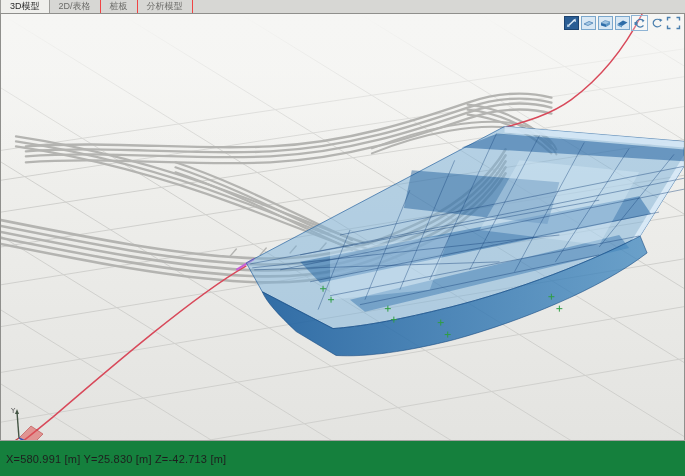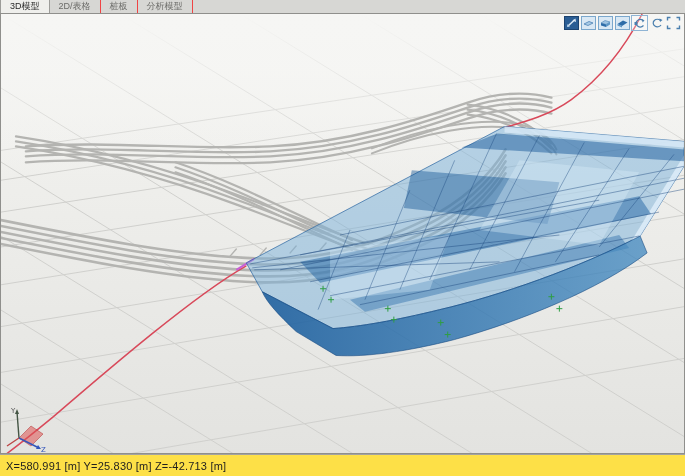--- a/index.html
+++ b/index.html
@@ -17,21 +17,21 @@
 
   
   .toolbar{position:absolute;top:2px;right:3px;display:flex;gap:2px;}
   .tool{width:15px;height:14px;display:flex;align-items:center;justify-content:center;cursor:pointer;}
   .tool.pressed{outline:1px solid #8fb4d4;background:rgba(255,255,255,0.25);}
 
   
   .triad{position:absolute;left:2px;bottom:1px;width:48px;height:48px;}
 
   
-  .statusbar{position:absolute;left:0;right:0;bottom:0;height:22px;background:#fde047;border-top:1px solid #a3a3a0;display:flex;align-items:center;box-sizing:border-box;}
+  .statusbar{position:absolute;left:0;right:0;bottom:0;height:36px;background:#15803d;border-top:1px solid #a3a3a0;display:flex;align-items:center;box-sizing:border-box;}
   .statusbar span{font-size:11px;color:#1e1e1e;padding-left:6px;letter-spacing:0.2px;}
 </style>
 </head>
 <body>
 
 <div class="app">
 
   <div class="tabbar">
     <div class="tab active">3D模型</div>
     <div class="tab">2D/表格</div>

